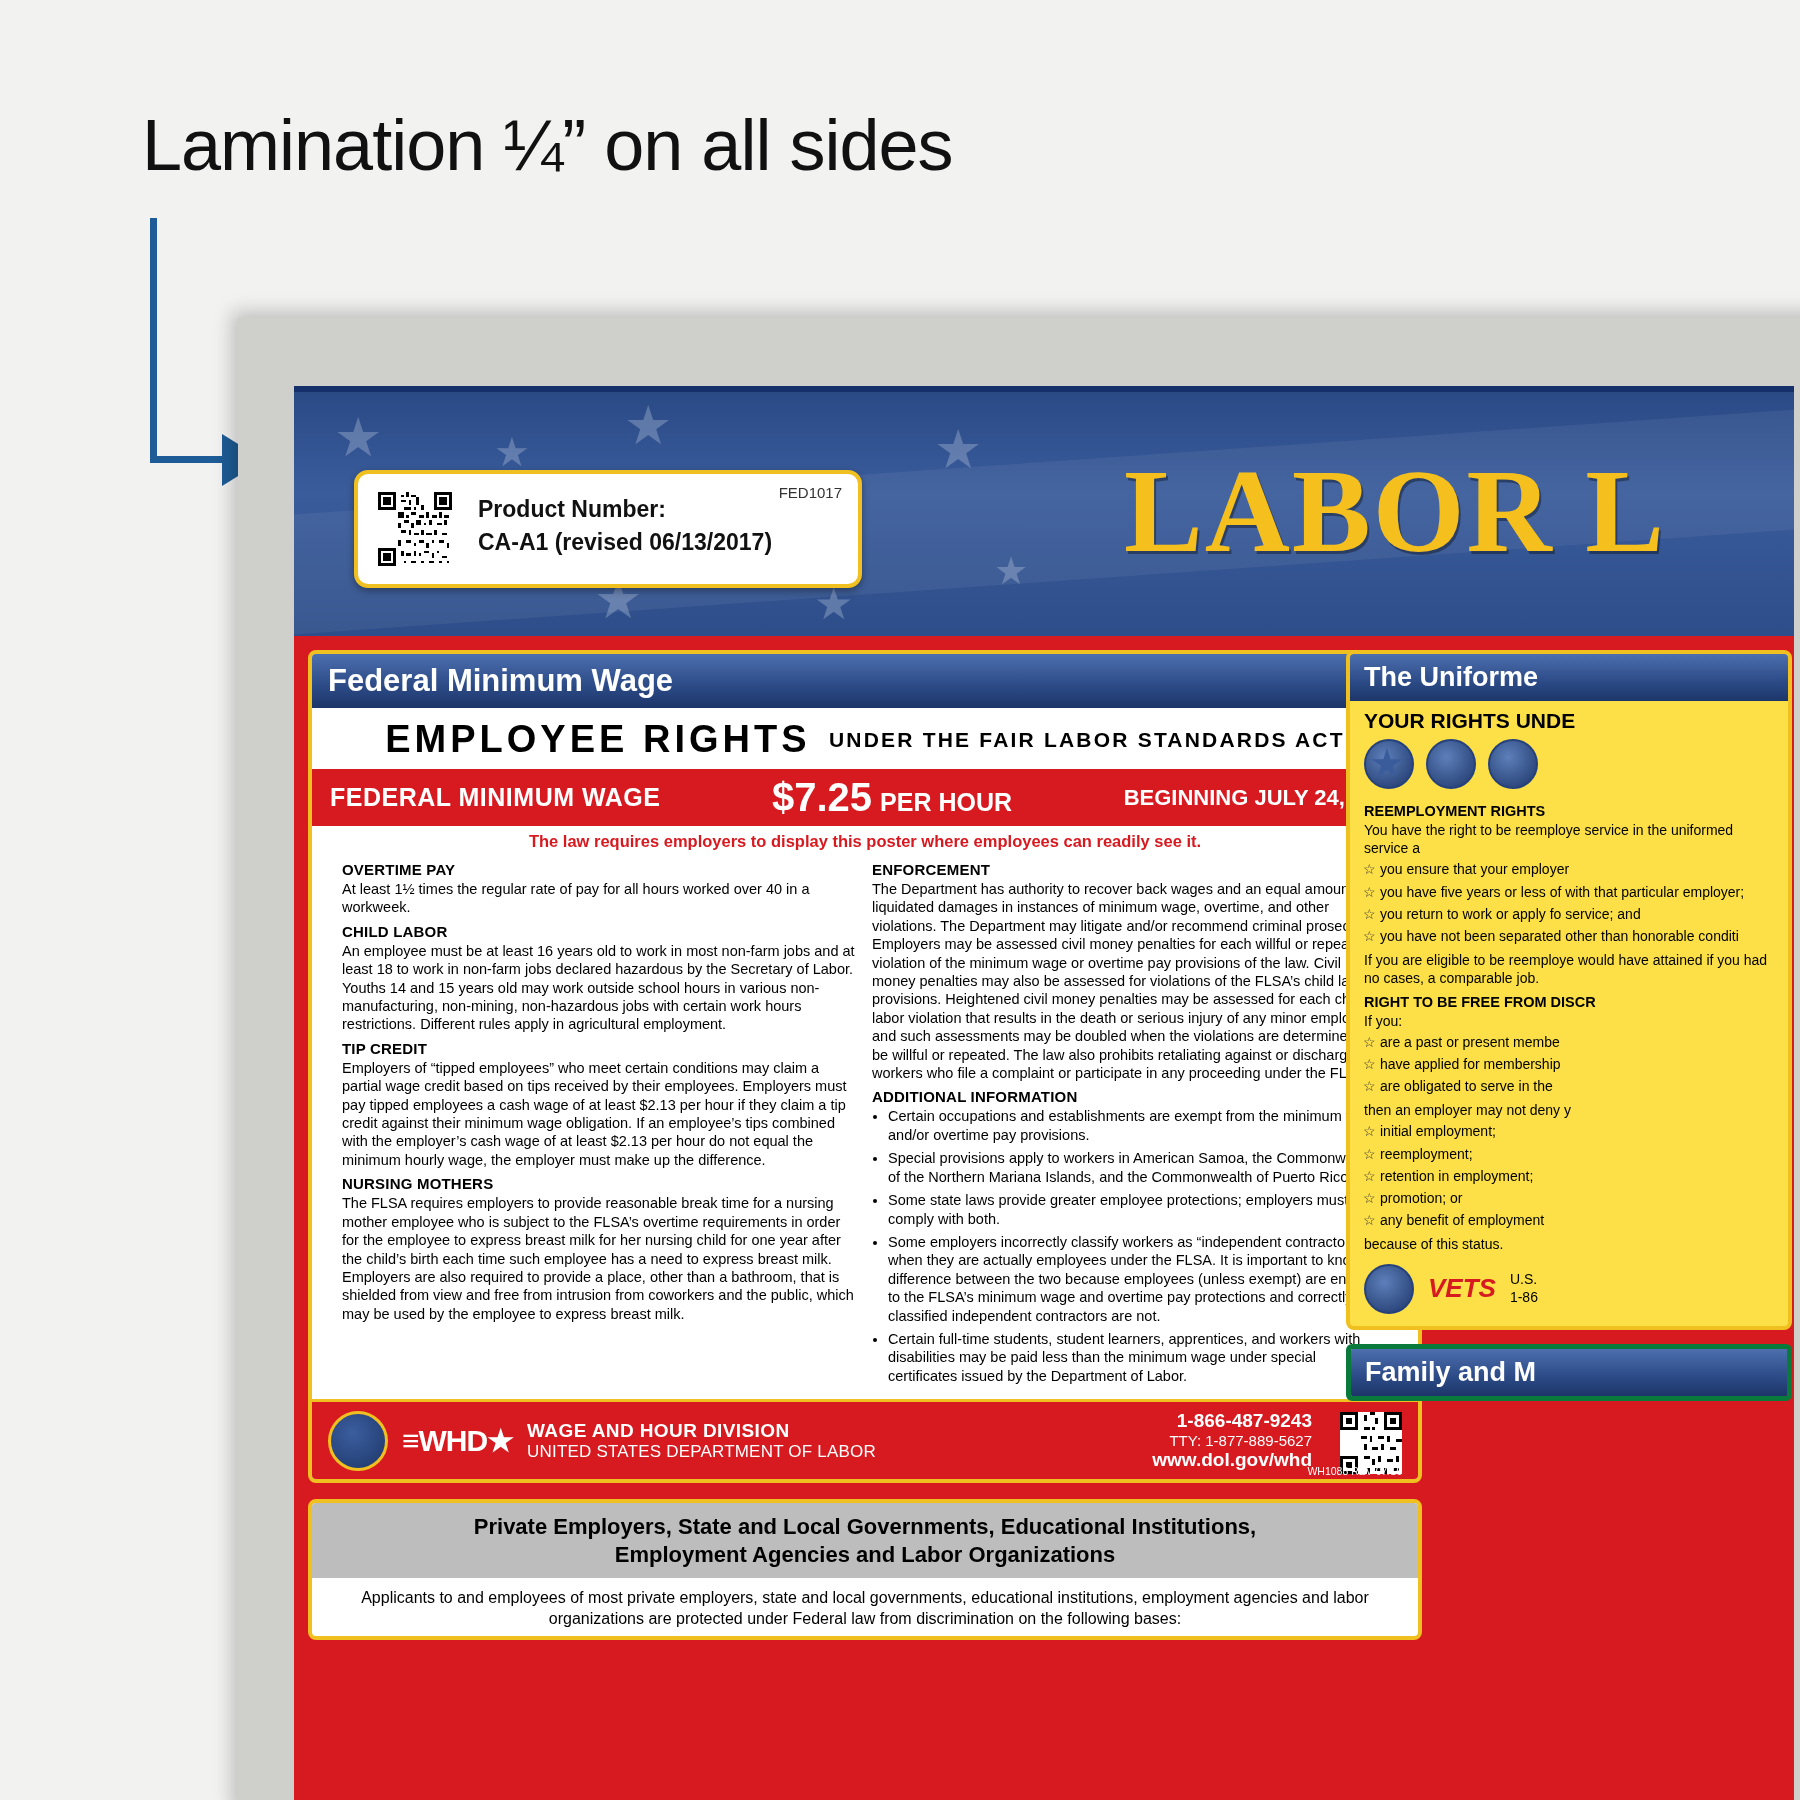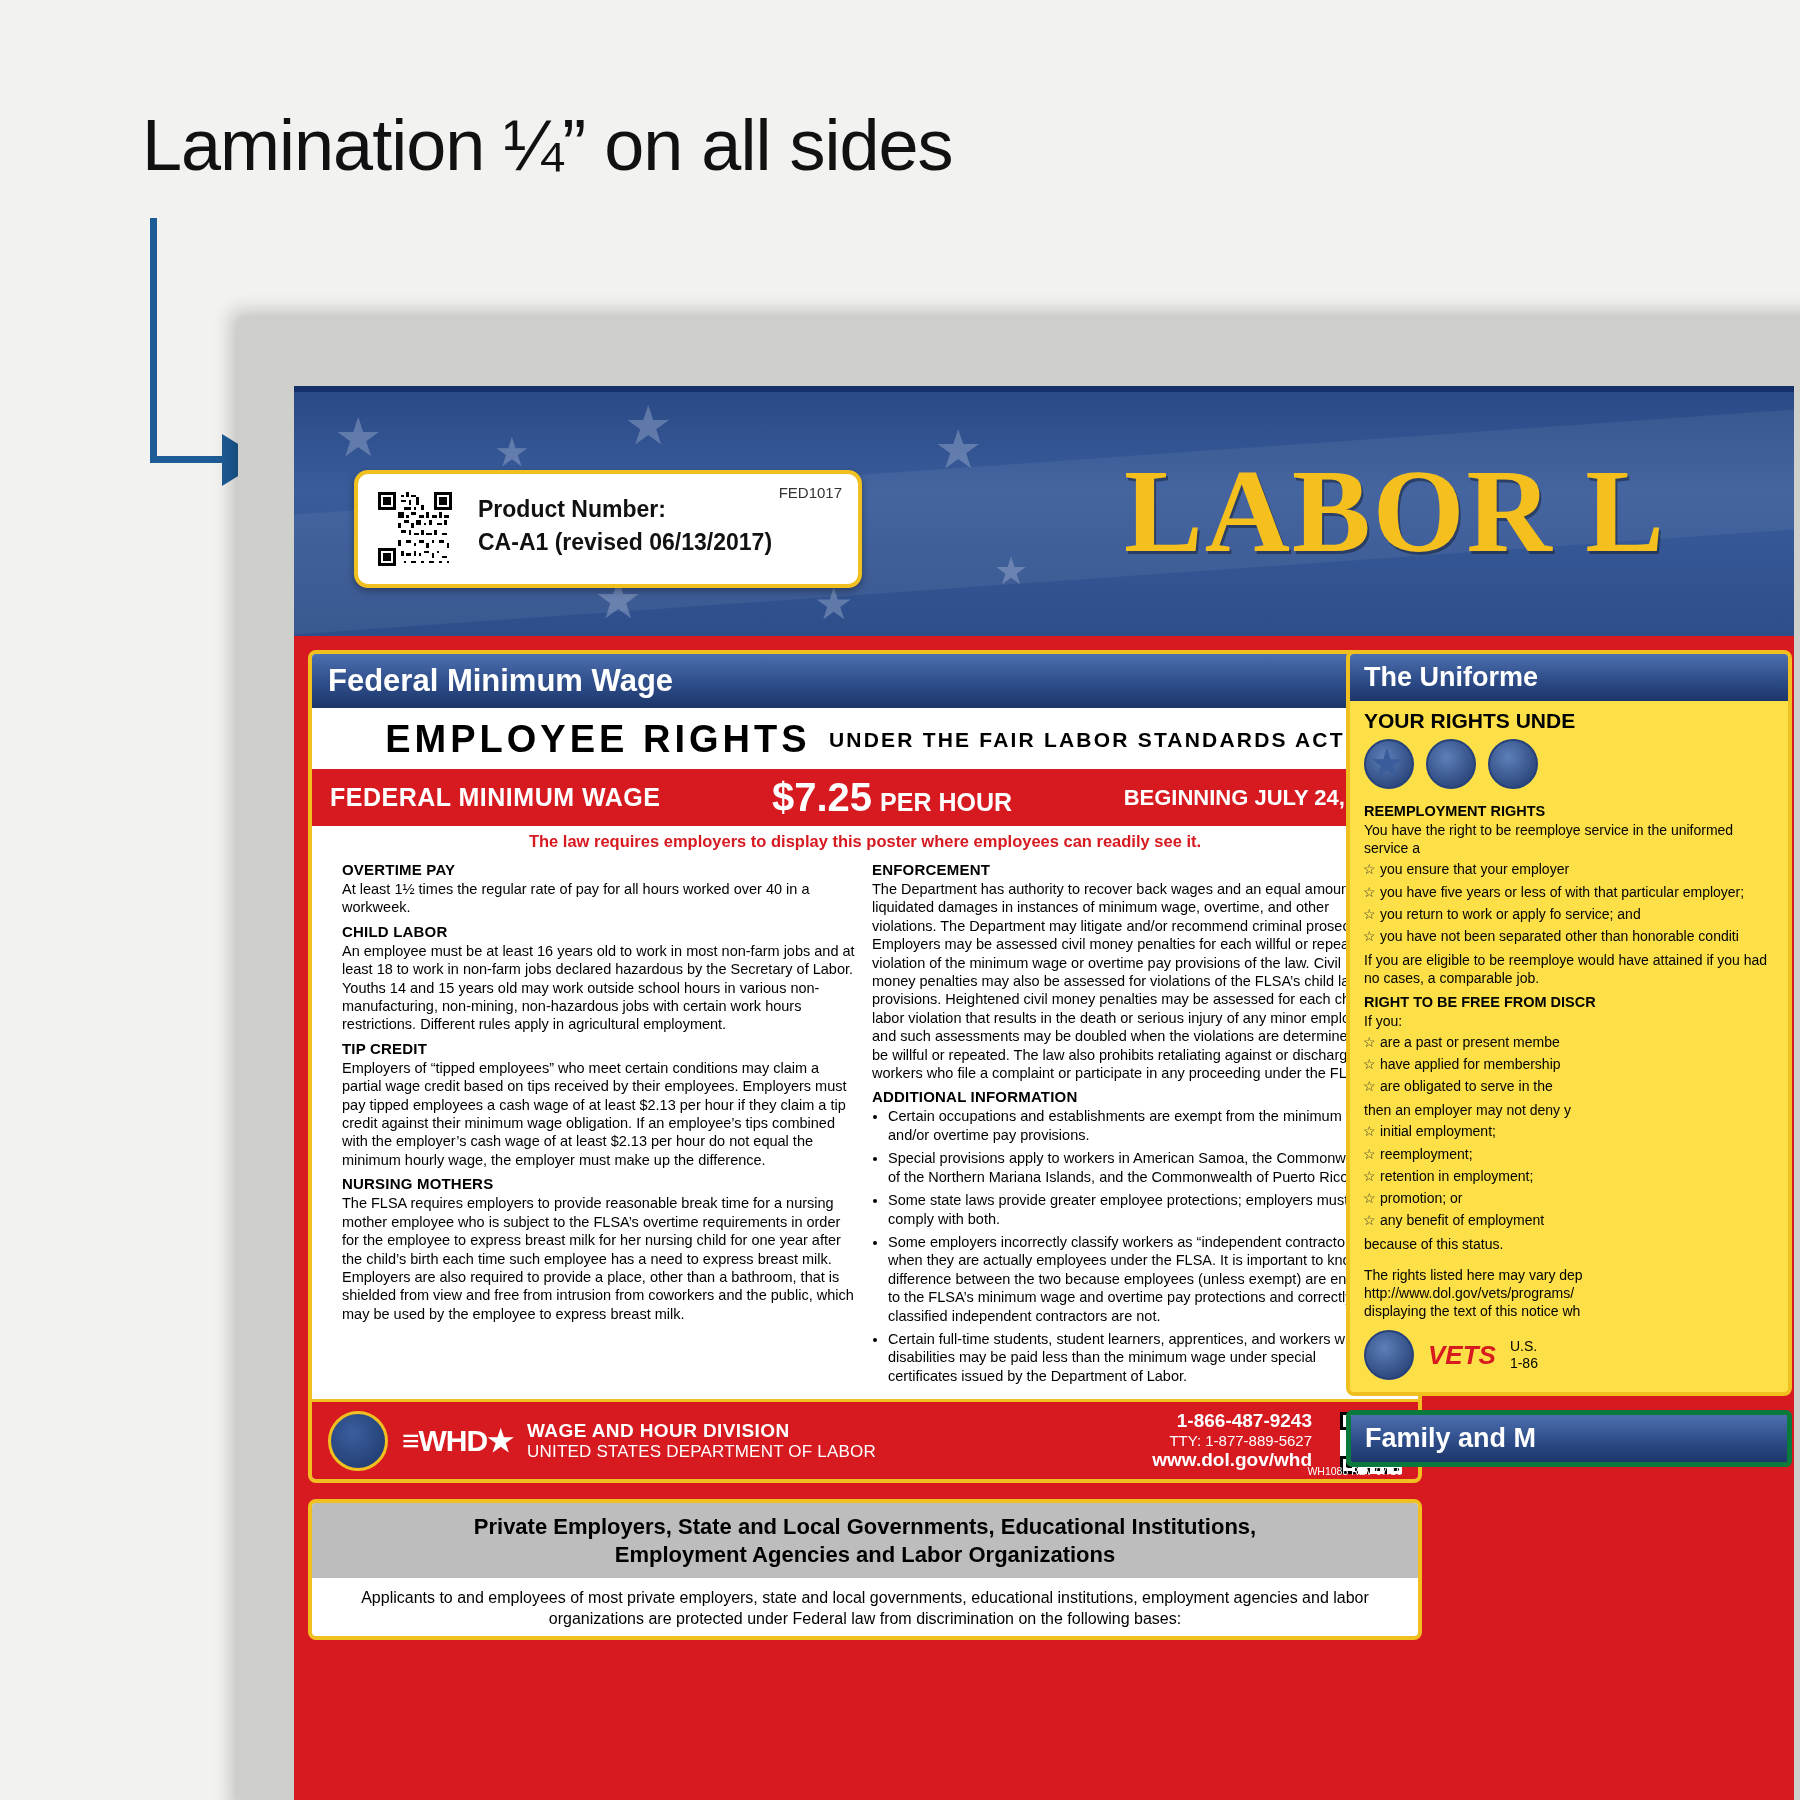--- a/index.html
+++ b/index.html
@@ -426,23 +426,20 @@
           </ul>
           <p class="rt">then an employer may not deny y</p>
           <ul class="sl">
             <li>initial employment;</li>
             <li>reemployment;</li>
             <li>retention in employment;</li>
             <li>promotion; or</li>
             <li>any benefit of employment</li>
           </ul>
           <p class="rt">because of this status.</p>
-          <p class="rt" style="white-space:pre-line;padding-top:12px;">The rights listed here may vary dep
-http://www.dol.gov/vets/programs/
-displaying the text of this notice wh</p>
           <div class="vets-bar">
             <div class="bdg"></div>
             <div class="vets-logo">VETS</div>
             <div class="vets-txt">
               <div>U.S.</div>
               <div>1-86</div>
             </div>
           </div>
         </div>
 

